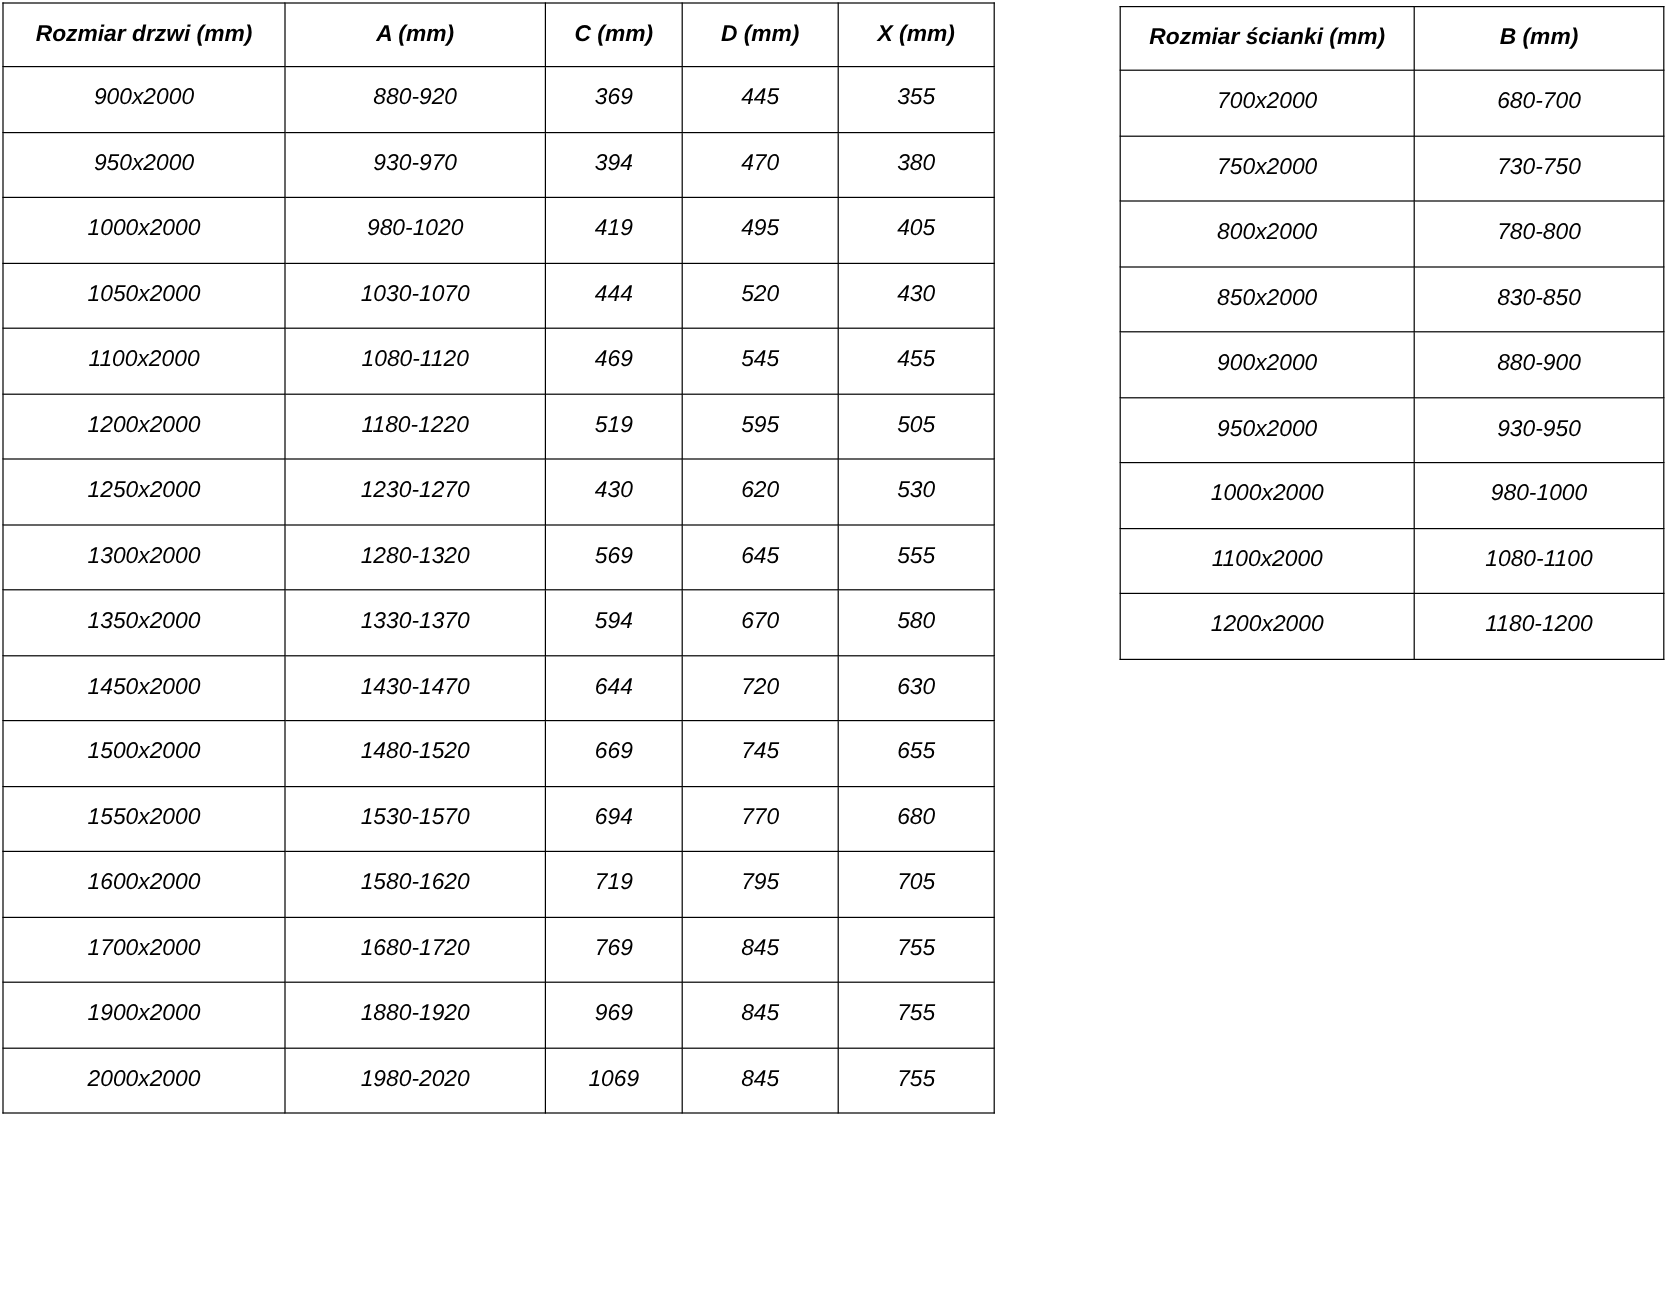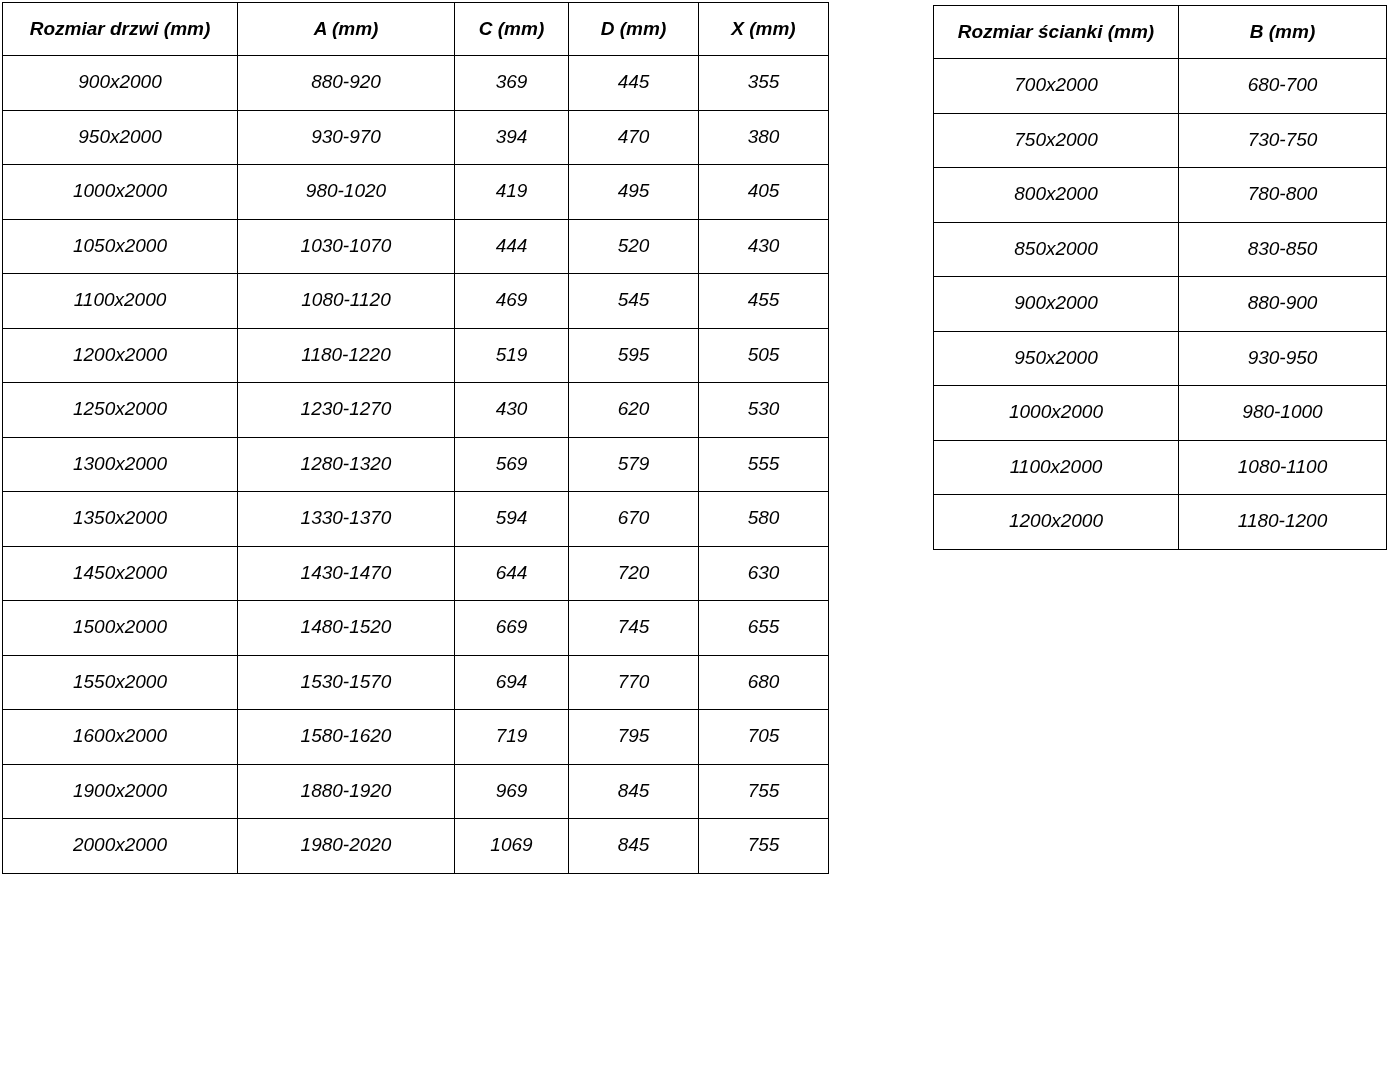--- a/index.html
+++ b/index.html
@@ -133,21 +133,21 @@
         <td>1250x2000</td>
         <td>1230-1270</td>
         <td>430</td>
         <td>620</td>
         <td>530</td>
       </tr>
       <tr>
         <td>1300x2000</td>
         <td>1280-1320</td>
         <td>569</td>
-        <td>579</td>
+        <td>645</td>
         <td>555</td>
       </tr>
       <tr>
         <td>1350x2000</td>
         <td>1330-1370</td>
         <td>594</td>
         <td>670</td>
         <td>580</td>
       </tr>
       <tr>
@@ -170,20 +170,27 @@
         <td>694</td>
         <td>770</td>
         <td>680</td>
       </tr>
       <tr>
         <td>1600x2000</td>
         <td>1580-1620</td>
         <td>719</td>
         <td>795</td>
         <td>705</td>
+      </tr>
+      <tr>
+        <td>1700x2000</td>
+        <td>1680-1720</td>
+        <td>769</td>
+        <td>845</td>
+        <td>755</td>
       </tr>
       <tr>
         <td>1900x2000</td>
         <td>1880-1920</td>
         <td>969</td>
         <td>845</td>
         <td>755</td>
       </tr>
       <tr>
         <td>2000x2000</td>

